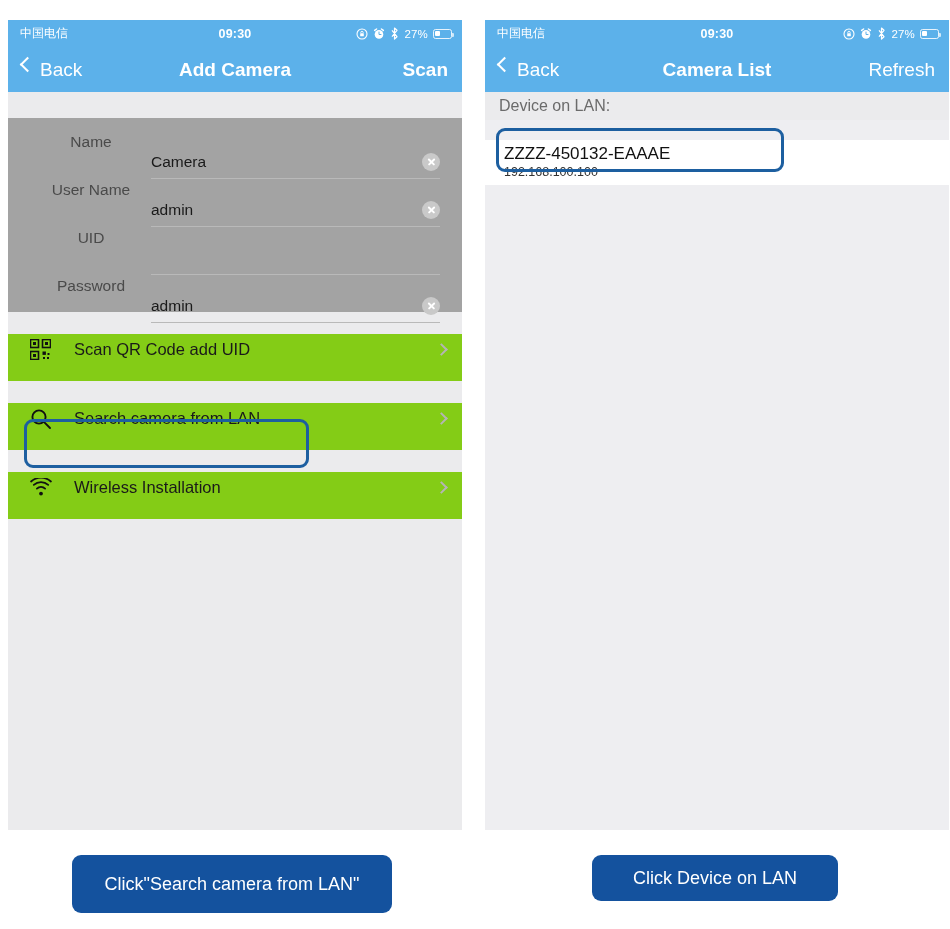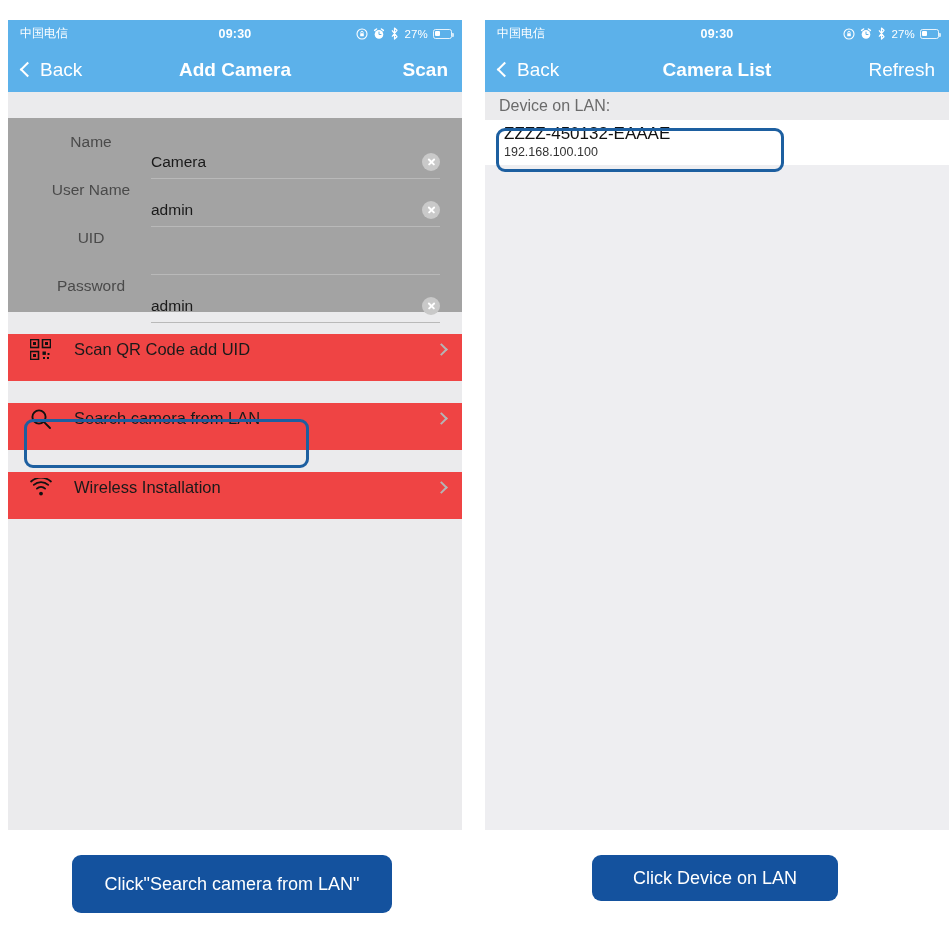--- a/index.html
+++ b/index.html
@@ -35,21 +35,21 @@
   .pct { font-size: 11.5px; font-weight: normal; letter-spacing: .2px; }
   .batt { width: 19px; height: 10px; border: 1.2px solid rgba(255,255,255,.85); border-radius: 2.5px; position: relative; }
   .batt::after { content:""; position:absolute; right:-3px; top:3px; width:1.6px; height:4px; background: rgba(255,255,255,.7); border-radius: 0 1px 1px 0; }
   .batt i { position: absolute; left: 1.2px; top: 1.2px; bottom: 1.2px; width: 5px; background: #ffffff; border-radius: 1px; }
 
   
   .navbar {
     height: 45px; background: #5cb1ea; color: #ffffff;
     display: flex; align-items: center; position: relative; padding: 0 14px;
   }
-  .nav-back { display: flex; align-items: center; gap: 7px; font-size: 19px; cursor: pointer; }
+  .nav-back { display: flex; align-items: flex-start; gap: 7px; font-size: 19px; cursor: pointer; }
   .chev-left { width: 11px; height: 11px; border-left: 2.6px solid #fff; border-bottom: 2.6px solid #fff; transform: rotate(45deg); display:inline-block; }
   .nav-title { position: absolute; left: 0; right: 0; text-align: center; font-size: 19px; font-weight: bold; pointer-events: none; }
   .nav-right { margin-left: auto; font-size: 19px; cursor: pointer; }
   .nav-right.bold { font-weight: bold; }
 
   
   .gapbar { height: 26px; background: #ebebed; }
 
   .form { background: #a3a3a3; padding: 0 0 2px 0; text-align: center; }
   .frow { display: flex; align-items: center; height: 48px; padding-left: 23px; position: relative; }
@@ -63,37 +63,37 @@
     display: flex; align-items: center; justify-content: center; cursor: pointer;
   }
   .clearbtn::before, .clearbtn::after {
     content: ""; position: absolute; width: 9px; height: 1.6px; background: #ffffff; border-radius: 1px;
   }
   .clearbtn::before { transform: rotate(45deg); }
   .clearbtn::after  { transform: rotate(-45deg); }
 
   .sep { height: 22px; background: #ebebed; }
   .menurow {
-    height: 47px; background: #ef4444; display: flex; align-items: center;
+    height: 47px; background: #84cc16; display: flex; align-items: center;
     padding: 0 16px 16px 22px; position: relative; cursor: pointer;
   }
   .menuicon { width: 34px; flex: 0 0 34px; display: flex; align-items: center; justify-content: flex-start; }
   .menulabel { font-size: 16.5px; color: #1a1a1a; padding-left: 10px; }
   .chev-right { margin-left: auto; width: 9px; height: 9px; border-top: 2px solid #b5b5b5; border-right: 2px solid #b5b5b5; transform: rotate(45deg); }
 
   
   .hl-search {
     position: absolute; left: 16px; top: 399px; width: 285px; height: 49px;
     border: 3px solid #1d5fa0; border-radius: 9px; background: transparent; pointer-events: none;
   }
 
   
   .lanbar { height: 28px; background: #ebebed; display: flex; align-items: center; padding-left: 14px; }
   .lanbar span { font-size: 16px; color: #6b6b6b; }
-  .lanitem { height: 45px; background: #ffffff; padding: 4px 0 0 19px; }
+  .lanitem { height: 45px; background: #ffffff; padding: 4px 0 0 19px; margin-top: 20px; }
   .lan-uid { font-size: 17px; color: #111111; line-height: 20px; }
   .lan-ip  { font-size: 12.5px; color: #333333; line-height: 16px; }
   .hl-lan {
     position: absolute; left: 11px; top: 108px; width: 288px; height: 44px;
     border: 3px solid #1d5fa0; border-radius: 9px; pointer-events: none;
   }
 
   
   .cta {
     position: absolute; background: #14529e; color: #ffffff;

